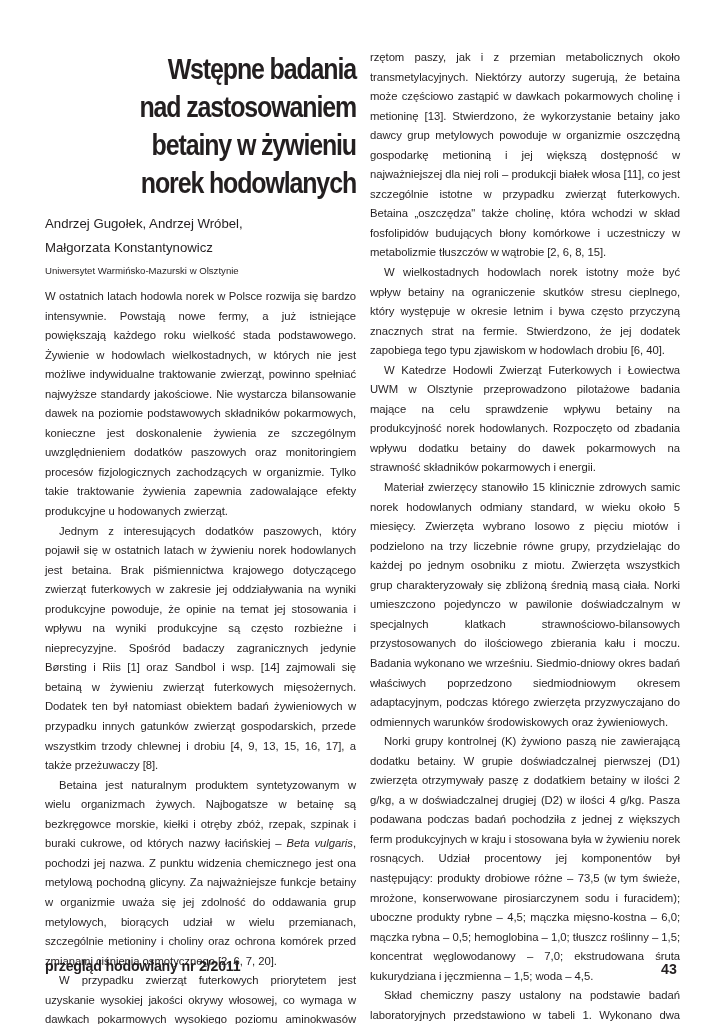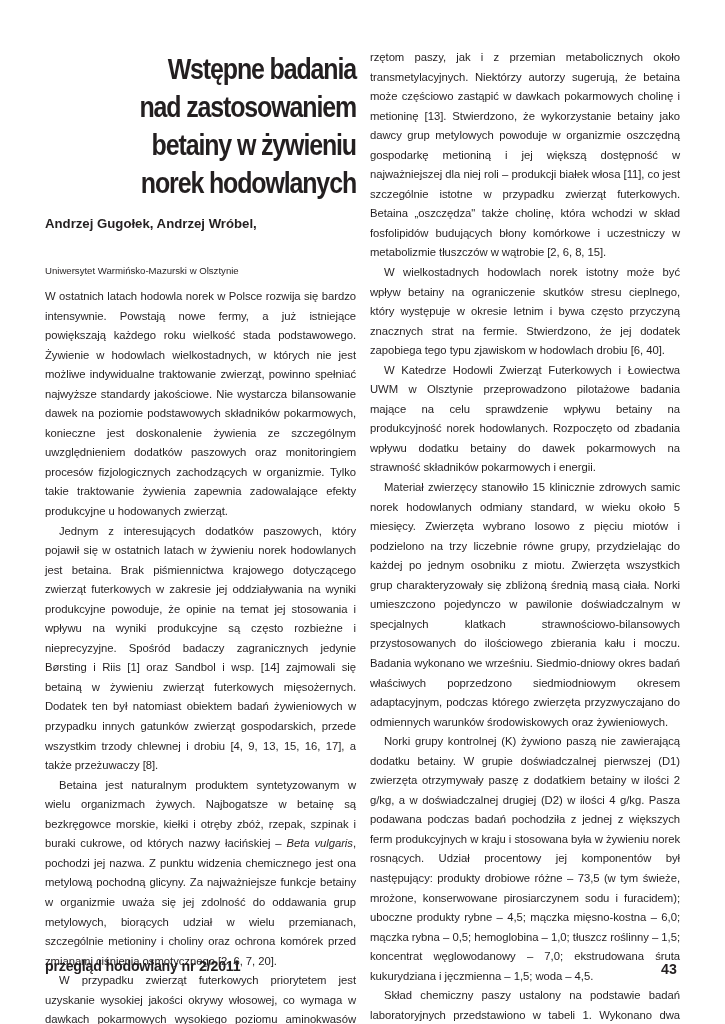--- a/index.html
+++ b/index.html
@@ -44,21 +44,21 @@
       color: #231f20;
       transform: scaleX(0.86);
       transform-origin: right top;
       width: 311px;
     }
     .authors {
       position: absolute;
       left: 0;
       top: 162px;
       width: 311px;
-      font-weight: bold;
+      font-weight: normal;
       font-size: 13.2px;
       line-height: 24px;
       margin: 0;
     }
     .affiliation {
       position: absolute;
       left: 0;
       top: 214px;
       font-weight: normal;
       font-size: 9.6px;
@@ -110,20 +110,21 @@
   <div class="col-left">
     <h1 class="title">
       <div>Wstępne badania</div>
       <div>nad zastosowaniem</div>
       <div>betainy w żywieniu</div>
       <div>norek hodowlanych</div>
     </h1>
 
     <div class="authors">
       <div>Andrzej Gugołek, Andrzej Wróbel,</div>
+      <div>Małgorzata Konstantynowicz</div>
     </div>
 
     <div class="affiliation">Uniwersytet Warmińsko-Mazurski w Olsztynie</div>
 
     <div class="body-left">
       <p class="para">W ostatnich latach hodowla norek w Polsce rozwija się bardzo intensywnie. Powstają nowe fermy, a już istniejące powiększają każdego roku wielkość stada podstawowego. Żywienie w hodowlach wielkostadnych, w których nie jest możliwe indywidualne traktowanie zwierząt, powinno spełniać najwyższe standardy jakościowe. Nie wystarcza bilansowanie dawek na poziomie podstawowych składników pokarmowych, konieczne jest doskonalenie żywienia ze szczególnym uwzględnieniem dodatków paszowych oraz monitoringiem procesów fizjologicznych zachodzących w organizmie. Tylko takie traktowanie żywienia zapewnia zadowalające efekty produkcyjne u hodowanych zwierząt.</p>
       <p class="para indent">Jednym z interesujących dodatków paszowych, który pojawił się w ostatnich latach w żywieniu norek hodowlanych jest betaina. Brak piśmiennictwa krajowego dotyczącego zwierząt futerkowych w zakresie jej oddziaływania na wyniki produkcyjne powoduje, że opinie na temat jej stosowania i wpływu na wyniki produkcyjne są często rozbieżne i nieprecyzyjne. Spośród badaczy zagranicznych jedynie Børsting i Riis [1] oraz Sandbol i wsp. [14] zajmowali się betainą w żywieniu zwierząt futerkowych mięsożernych. Dodatek ten był natomiast obiektem badań żywieniowych w przypadku innych gatunków zwierząt gospodarskich, przede wszystkim trzody chlewnej i drobiu [4, 9, 13, 15, 16, 17], a także przeżuwaczy [8].</p>
       <p class="para indent"><span>Betaina jest naturalnym produktem syntetyzowanym w wielu organizmach żywych. Najbogatsze w betainę są bezkręgowce morskie, kiełki i otręby zbóż, rzepak, szpinak i buraki cukrowe, od których nazwy łacińskiej – </span><em>Beta vulgaris</em><span>, pochodzi jej nazwa. Z punktu widzenia chemicznego jest ona metylową pochodną glicyny. Za najważniejsze funkcje betainy w organizmie uważa się jej zdolność do oddawania grup metylowych, biorących udział w wielu przemianach, szczególnie metioniny i choliny oraz ochrona komórek przed zmianami ciśnienia osmotycznego [2, 6, 7, 20].</span></p>
       <p class="para indent">W przypadku zwierząt futerkowych priorytetem jest uzyskanie wysokiej jakości okrywy włosowej, co wymaga w dawkach pokarmowych wysokiego poziomu aminokwasów siarkowych: metioniny i cysteiny. Są one uznawane za limitujące dla zwierząt futerkowych [3]. Mogą one pochodzić z podawanej zwie-</p>
     </div>

